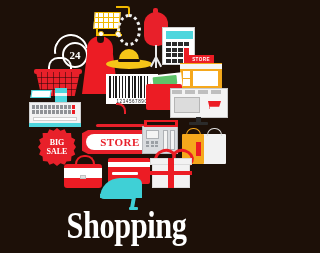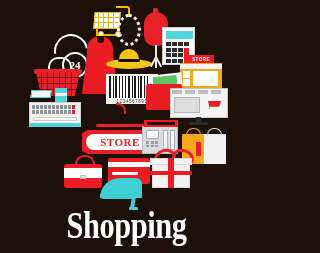--- a/index.html
+++ b/index.html
@@ -184,21 +184,21 @@
         <i style="left:19px"></i>
     </div>
     <div class="cart-handle"></div>
     <div class="cart-leg"></div>
     <div class="cart-wheel" style="left:10px;top:25px;"></div>
     <div class="cart-wheel" style="left:27px;top:25px;"></div>
   </div>
 
   <div class="icon" style="left:58px;top:38px;width:34px;height:34px;">
     <div class="c24arc"></div>
-    <div class="c24" style="left:4px;top:14px;">
+    <div class="c24" style="left:4px;top:4px;">
       <span>24</span>
     </div>
   </div>
 
   <div class="icon" style="left:36px;top:66px;width:44px;height:32px;">
     <div class="bk-handle"></div>
     <div class="bk-rim"></div>
     <div class="bk-body"></div>
     <div class="bk-mesh">
       <i style="left:5px;top:0;width:1.2px;height:24px"></i>
@@ -336,20 +336,27 @@
         <i style="left:13px"></i>
         <i style="left:26px"></i>
         <i style="left:39px"></i>
       </div>
     <div class="mo-img"></div>
     <div class="mo-cart"></div>
     <div class="mo-stand"></div>
     <div class="mo-foot"></div>
   </div>
 
+  <div class="icon bs" style="left:38px;top:128px;">
+    <div class="bs-star"></div>
+    <div class="bs-txt">
+      <span>BIG</span>
+      <span>SALE</span>
+    </div>
+  </div>
 
   <div class="icon" style="left:82px;top:110px;width:76px;height:46px;">
     <div class="hg">
       <div class="hg-hook"></div>
       <div class="hg-tri"></div>
       <div class="hg-bar"></div>
     </div>
     <div class="op-sign"></div>
     <div class="op-inner">
         <span>STORE</span>

